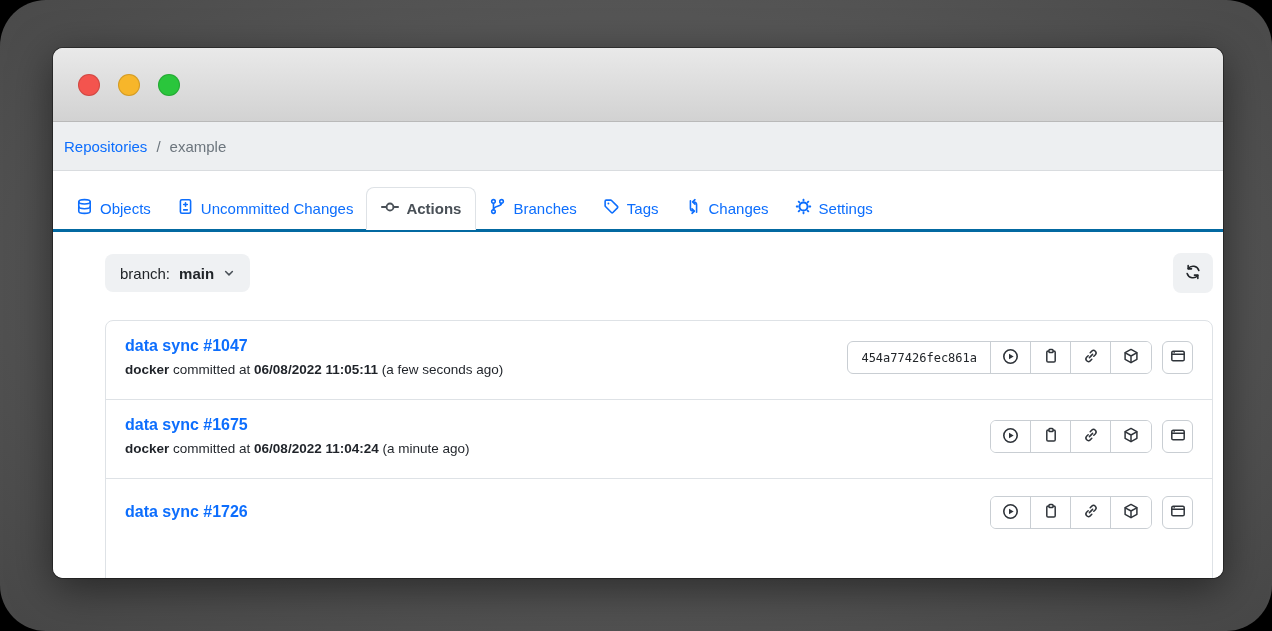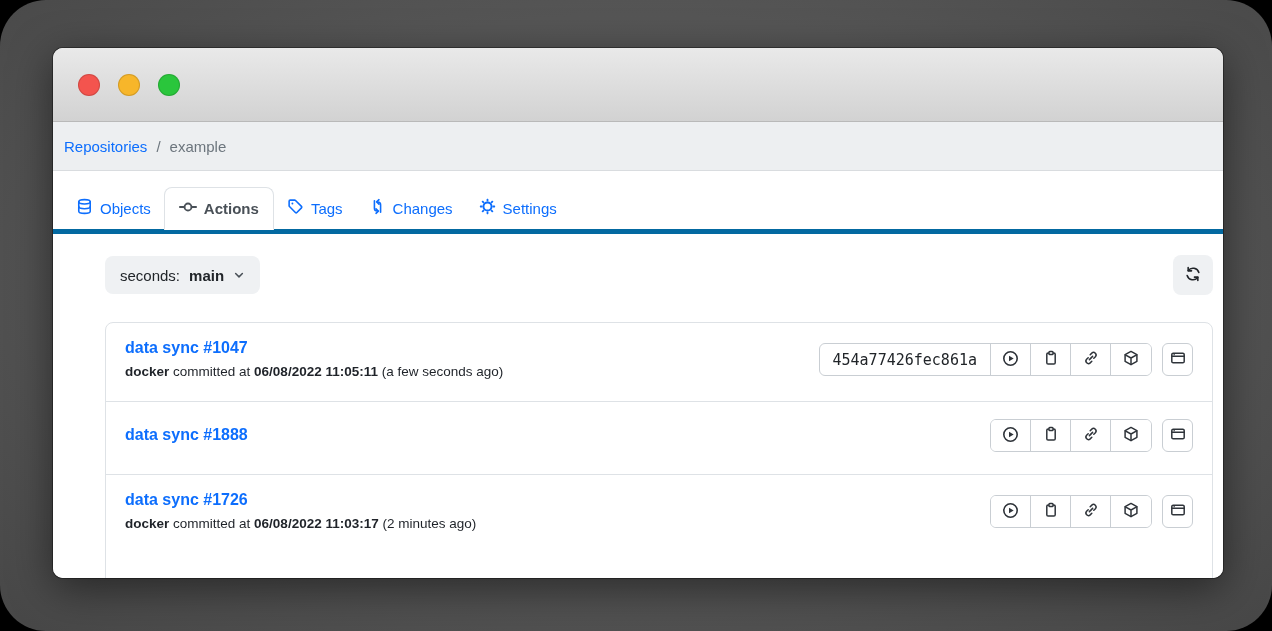--- a/index.html
+++ b/index.html
@@ -18,21 +18,21 @@
     box-shadow: inset 0 0 0 1px rgba(0,0,0,.14); }
   .t-red { background:#f4544e; } .t-yellow { background:#f7b62a; } .t-green { background:#2ac63c; }
 
   .breadcrumb-bar { height:49px; flex:0 0 49px; background:#edeff1; border-bottom:1px solid #d9dcdf;
     display:flex; align-items:center; padding-left:11px; font-size:15px; gap:9px; }
   .crumb-link { color:#0d6efd; text-decoration:none; }
   .crumb-sep, .crumb-current { color:#6c757d; }
 
   .content { flex:1; background:#fff; display:flex; flex-direction:column; }
 
-  .tabbar { display:flex; align-items:flex-end; padding:16px 10px 0 10px; border-bottom:5px solid #0369a1; }
+  .tabbar { display:flex; align-items:flex-end; padding:16px 10px 0 10px; border-bottom:3px solid #0369a1; }
   .tab { display:flex; align-items:center; gap:7px; padding:11px 13px; font-size:15px;
     color:#0d6efd; cursor:pointer; white-space:nowrap; }
   .tab svg { flex:0 0 auto; }
   .tab.active { color:#495057; font-weight:700; background:#fff; border:1px solid #dee2e6;
     border-bottom:1px solid #fff; border-radius:8px 8px 0 0; margin-bottom:-1px; padding:10px 14px; }
 
   .toolbar { display:flex; justify-content:space-between; align-items:center;
     margin:21px 10px 0 52px; }
   .branch-btn { display:flex; align-items:center; gap:9px; height:38px; padding:0 15px;
     background:#eff1f3; border:none; border-radius:8px; font-size:15px; color:#212529;
@@ -47,21 +47,21 @@
     padding:16px 19px 22px 19px;gap:12px; }
   .commit-row + .commit-row { border-top:1px solid #dee2e6; }
   .commit-title { font-size:16px; font-weight:700; color:#0d6efd; text-decoration:none; display:inline-block; }
   .commit-meta { margin-top:7px; font-size:13.5px; color:#1f2329; }
   .commit-meta .b { font-weight:700; }
 
   .commit-actions { display:flex; gap:10px; margin-top:1px; }
   .btn-group { display:flex; align-items:stretch; height:33px; border:1px solid #c9ced3;
     border-radius:6px; overflow:hidden; background:#fff; }
   .hash-cell { display:flex; align-items:center; padding:0 13px;
-    font-family:"DejaVu Sans Mono", monospace; font-size:15px; color:#212529;
+    font-family:"DejaVu Sans Mono", monospace; font-size:12px; color:#212529;
     border-right:1px solid #c9ced3; }
   .icon-btn { width:40px; border:none; border-right:1px solid #c9ced3; background:#fff;
     display:flex; align-items:center; justify-content:center; cursor:pointer; color:#2f343a; }
   .icon-btn:last-child { border-right:none; }
   .single-btn { width:31px; height:33px; border:1px solid #c9ced3; border-radius:6px;
     background:#fff; display:flex; align-items:center; justify-content:center; cursor:pointer; color:#2f343a; }
 
   svg.ic { fill:none; stroke:currentColor; stroke-width:1.5; stroke-linecap:round; stroke-linejoin:round; }
 </style>
 </head>
@@ -88,29 +88,46 @@
 
         <div class="tab">
           <span><svg class="ic" width="17" height="17" viewBox="0 0 16 16">
                 <ellipse cx="8" cy="3.6" rx="5.4" ry="2.1"></ellipse>
                 <path d="M2.6 3.6v4.4c0 1.16 2.42 2.1 5.4 2.1s5.4-.94 5.4-2.1V3.6"></path>
                 <path d="M2.6 8v4.4c0 1.16 2.42 2.1 5.4 2.1s5.4-.94 5.4-2.1V8"></path>
               </svg></span>
           <span>Objects</span>
         </div>
 
+        <div class="tab">
+          <span><svg class="ic" width="17" height="17" viewBox="0 0 16 16">
+                <rect x="3.2" y="1.6" width="9.6" height="12.8" rx="1.4"></rect>
+                <path d="M8 4.4v3.4M6.3 6.1h3.4M6.3 11.2h3.4"></path>
+              </svg></span>
+          <span>Uncommitted Changes</span>
+        </div>
 
         <div class="tab active">
           <span><svg class="ic" width="18" height="18" viewBox="0 0 16 16" style="stroke-width:1.6">
                 <circle cx="8" cy="8" r="3.1"></circle>
                 <path d="M.8 8h4.1M11.1 8h4.1"></path>
               </svg></span>
           <span>Actions</span>
         </div>
 
+        <div class="tab">
+          <span><svg class="ic" width="17" height="17" viewBox="0 0 16 16">
+                <circle cx="4.2" cy="3.2" r="1.7"></circle>
+                <circle cx="11.8" cy="3.2" r="1.7"></circle>
+                <circle cx="4.2" cy="12.8" r="1.7"></circle>
+                <path d="M4.2 4.9v6.2"></path>
+                <path d="M11.8 4.9c0 3.6-7.6 2.2-7.6 6.2"></path>
+              </svg></span>
+          <span>Branches</span>
+        </div>
 
         <div class="tab">
           <span><svg class="ic" width="17" height="17" viewBox="0 0 16 16">
                 <path d="M2 7.3V3a1 1 0 0 1 1-1h4.3a1 1 0 0 1 .7.3l5.6 5.6a1 1 0 0 1 0 1.4l-4.3 4.3a1 1 0 0 1-1.4 0L2.3 8A1 1 0 0 1 2 7.3Z"></path>
                 <circle cx="5.1" cy="5.1" r=".9" fill="currentColor" stroke="none"></circle>
               </svg></span>
           <span>Tags</span>
         </div>
 
         <div class="tab">
@@ -137,21 +154,21 @@
                   <rect x="7.15" y="0.8" width="1.7" height="2.6" rx="0.5" transform="rotate(270 8 8)"></rect>
                   <rect x="7.15" y="0.8" width="1.7" height="2.6" rx="0.5" transform="rotate(315 8 8)"></rect>
                 </g>
               </svg></span>
           <span>Settings</span>
         </div>
       </div>
 
       <div class="toolbar">
         <button class="branch-btn">
-          <span>seconds:</span>
+          <span>branch:</span>
             <b>main</b>
           <span><svg class="ic" width="12" height="12" viewBox="0 0 16 16" style="stroke:#495057;stroke-width:2">
                 <path d="M3.5 6 8 10.5 12.5 6"></path>
               </svg></span>
         </button>
         <button class="refresh-btn">
           <span><svg class="ic" width="18" height="18" viewBox="0 0 16 16" style="stroke-width:1.4">
                 <path d="M13.2 6.7A5.4 5.4 0 0 0 3.7 5"></path>
                 <path d="M2.8 9.3a5.4 5.4 0 0 0 9.5 1.7"></path>
                 <polyline points="3.7,2.2 3.7,5.2 6.7,5.2"></polyline>
@@ -206,21 +223,27 @@
                     <rect x="1.8" y="3.2" width="12.4" height="9.6" rx="1.4"></rect>
                     <path d="M1.8 6.2h12.4"></path>
                     <rect x="3.4" y="4.2" width="1.6" height="1.1" rx="0.2" fill="currentColor" stroke="none"></rect>
                   </svg></span>
               </button>
           </div>
         </div>
 
         <div class="commit-row">
           <div>
-            <a href="#" class="commit-title">data sync #1888</a>
+            <a href="#" class="commit-title">data sync #1675</a>
+            <div class="commit-meta">
+              <span class="b">docker</span>
+              <span>committed at</span>
+              <span class="b">06/08/2022 11:04:24</span>
+              <span>(a minute ago)</span>
+            </div>
           </div>
           <div class="commit-actions">
             <div class="btn-group">
               <button class="icon-btn">
                   <span><svg class="ic" width="17" height="17" viewBox="0 0 16 16">
                       <circle cx="8" cy="8" r="6.3"></circle>
                       <path d="M6.6 5.4v5.2L11 8Z" fill="currentColor" stroke="none"></path>
                     </svg></span>
                 </button>
               <button class="icon-btn">
@@ -249,26 +272,20 @@
                     <path d="M1.8 6.2h12.4"></path>
                     <rect x="3.4" y="4.2" width="1.6" height="1.1" rx="0.2" fill="currentColor" stroke="none"></rect>
                   </svg></span>
               </button>
           </div>
         </div>
 
         <div class="commit-row">
           <div>
             <a href="#" class="commit-title">data sync #1726</a>
-            <div class="commit-meta">
-              <span class="b">docker</span>
-              <span>committed at</span>
-              <span class="b">06/08/2022 11:03:17</span>
-              <span>(2 minutes ago)</span>
-            </div>
           </div>
           <div class="commit-actions">
             <div class="btn-group">
               <button class="icon-btn">
                   <span><svg class="ic" width="17" height="17" viewBox="0 0 16 16">
                       <circle cx="8" cy="8" r="6.3"></circle>
                       <path d="M6.6 5.4v5.2L11 8Z" fill="currentColor" stroke="none"></path>
                     </svg></span>
                 </button>
               <button class="icon-btn">

